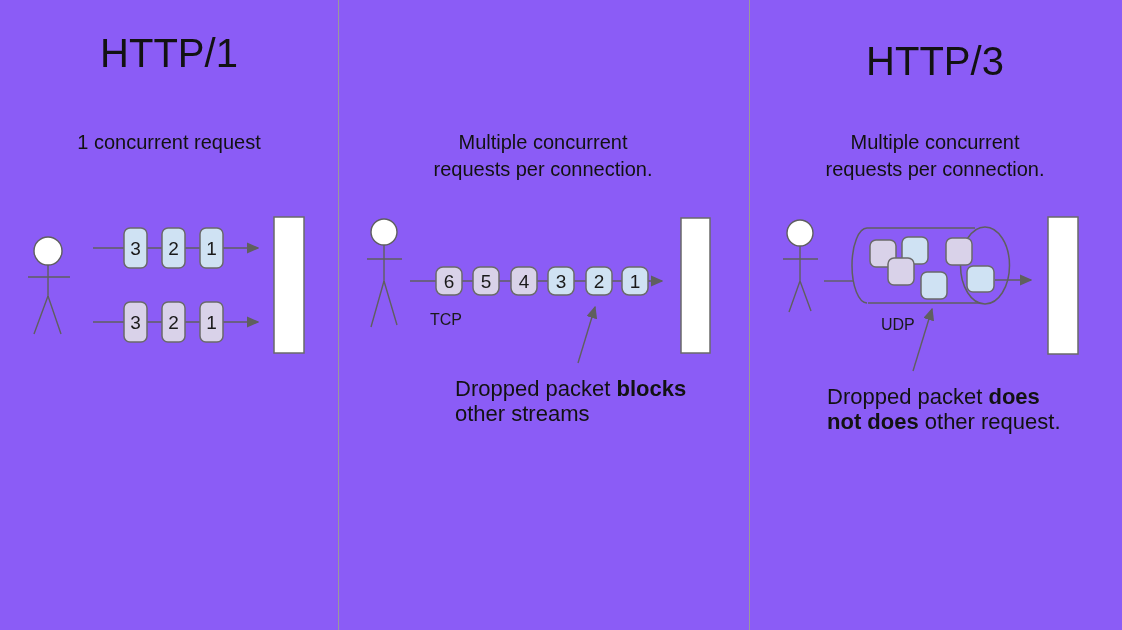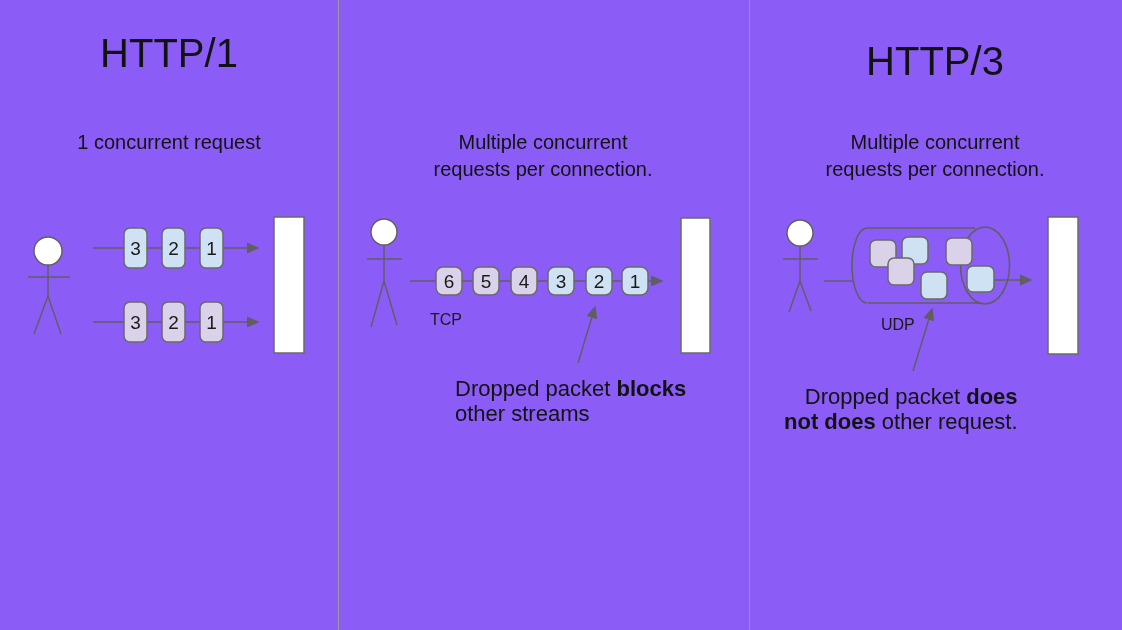--- a/index.html
+++ b/index.html
@@ -138,18 +138,18 @@
       <rect x="946" y="238" width="26" height="27" rx="6" fill="#d9d2e9"></rect>
       <rect x="967" y="266" width="27" height="26" rx="6" fill="#cfe2f3"></rect>
     </g>
     <line x1="995" y1="280" x2="1031" y2="280" stroke="#5f5f5f" stroke-width="1.4" marker-end="url(#m3)"></line>
     <line x1="913" y1="371" x2="932" y2="309" stroke="#5f5f5f" stroke-width="1.4" marker-end="url(#m3)"></line>
     <rect x="1048" y="217" width="30" height="137" fill="#ffffff" stroke="#6a6a6a" stroke-width="1.5"></rect>
   </svg>
 
   <div class="proto-label" style="left:862px;top:316px;margin-left:19px;">UDP</div>
 
-  <div class="annotation" style="left:784px;top:384px;text-align:right;">
+  <div class="annotation" style="left:827px;top:384px;">
     <div><span>Dropped packet </span><span class="b">does</span></div>
     <div><span class="b">not does</span><span> other request.</span></div>
   </div>
 
 </div>
 
 </body></html>

